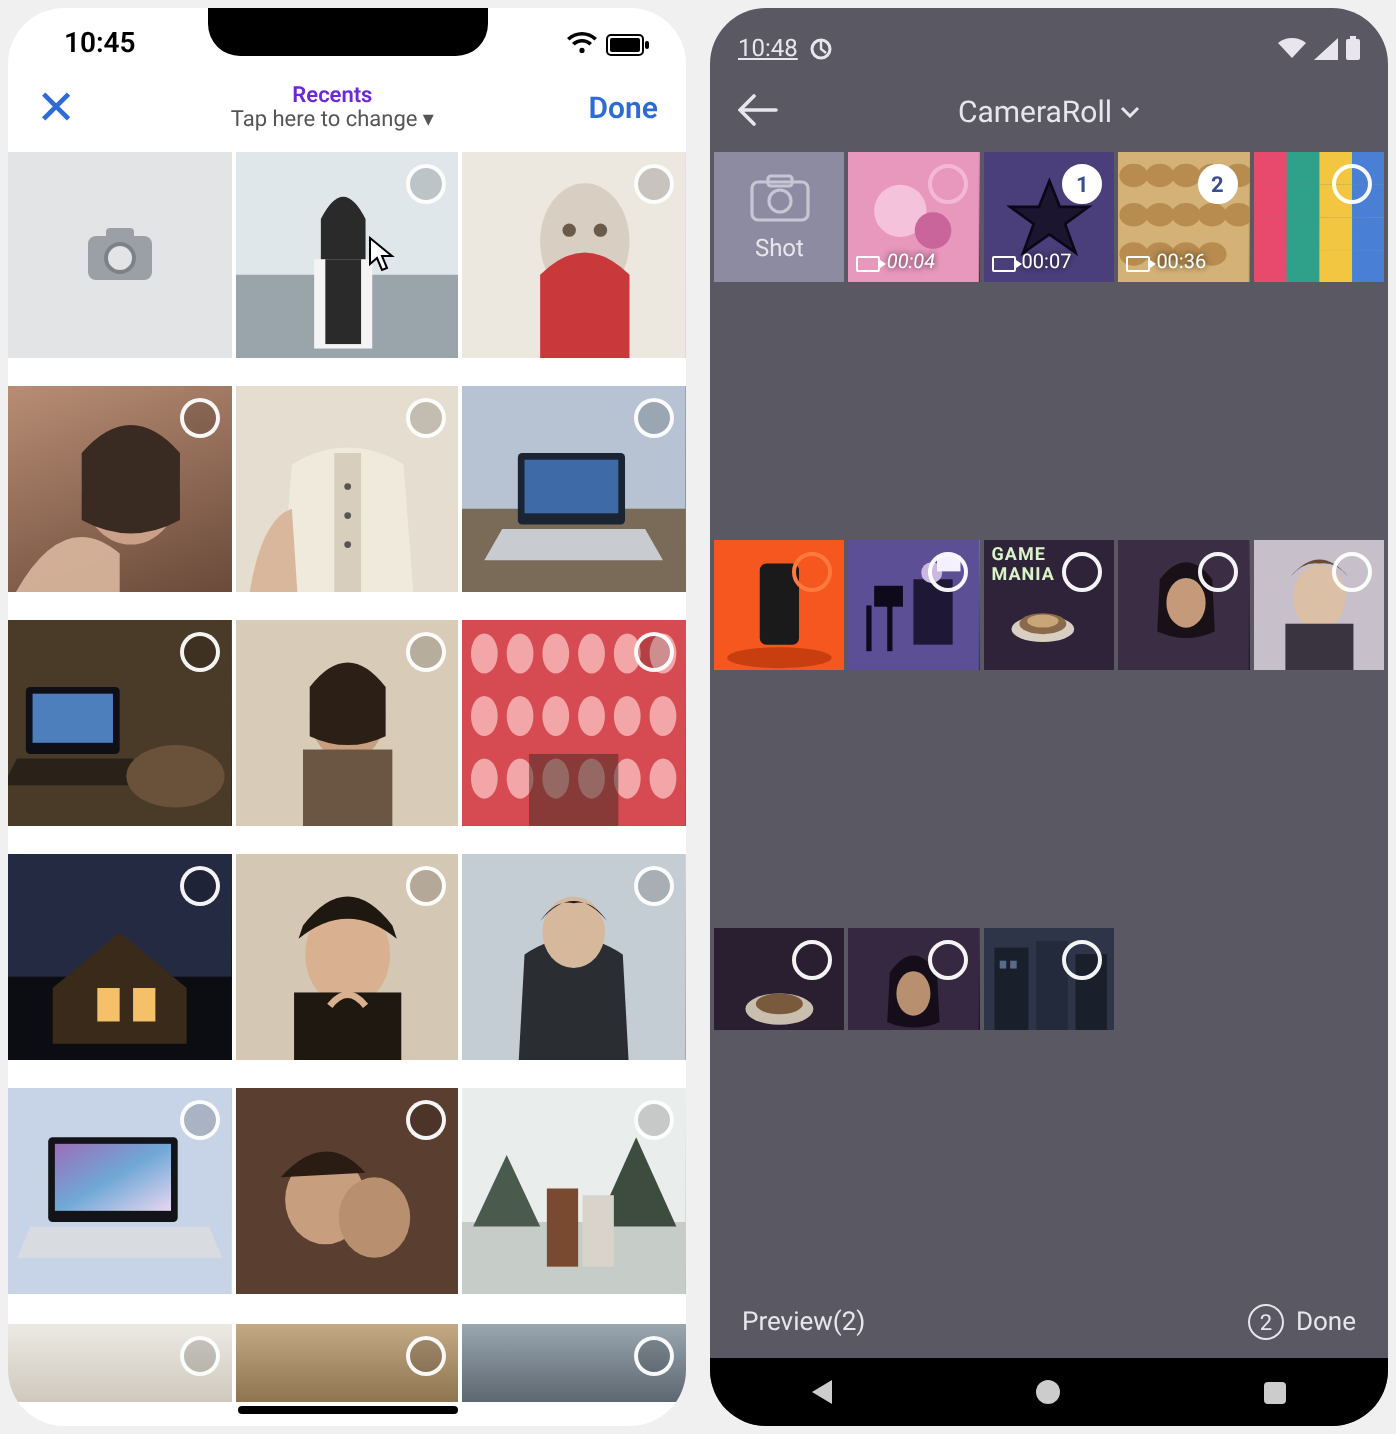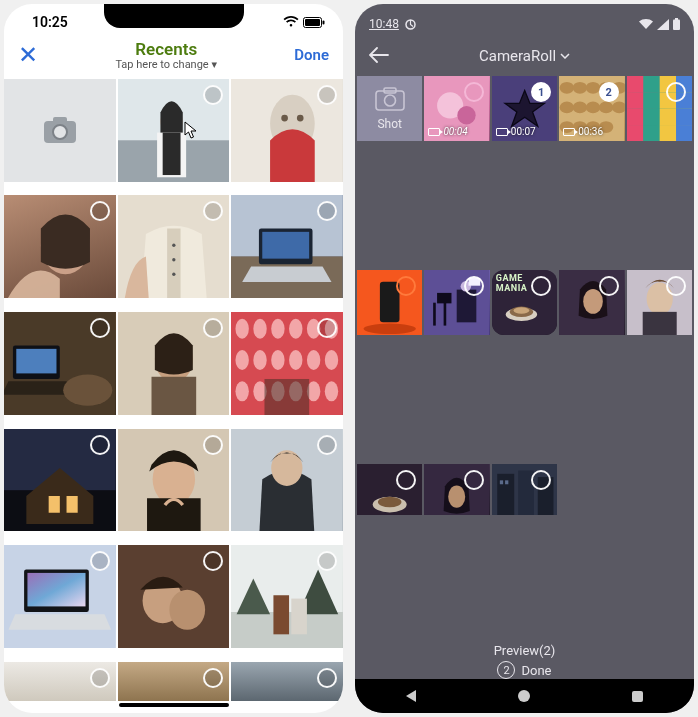--- a/index.html
+++ b/index.html
@@ -44,21 +44,21 @@
   }
   .ios-status-right { display: flex; gap: 4px; align-items: center; }
   .ios-header {
     display: flex;
     align-items: center;
     justify-content: space-between;
     padding: 4px 14px 8px 14px;
   }
   .ios-close { color:#2d6bd6; font-size: 24px; font-weight:300; }
   .ios-title-block { text-align:center; line-height:1.1;}
-  .ios-title { font-weight:600; font-size:17px; color:#4d7c0f; }
+  .ios-title { font-weight:600; font-size:11px; color:#6d28d9; }
   .ios-subtitle { font-size:11px; color:#555; }
   .ios-done { color:#2d6bd6; font-size:15px; font-weight:600; }
   .grid {
     display: grid;
     grid-template-columns: repeat(3, 1fr);
     gap: 2px;
     overflow: hidden;
     flex:1;
   }
   .cell {
@@ -126,21 +126,21 @@
   }
   .vid-icon {
     width:12px; height:8px; border:1px solid #fff; border-radius:1px; position:relative;
   }
   .vid-icon::after{
     content:""; position:absolute; right:-4px; top:1px;
     border-left:3px solid #fff; border-top:2px solid transparent; border-bottom:2px solid transparent;
   }
   .and-bottom {
     height:36px; display:flex; align-items:center; justify-content:space-between;
-    padding:0 16px; font-size:13px;flex-direction:column;
+    padding:0 16px; font-size:13px;
   }
   .done-pill {
     display:flex; align-items:center; gap:6px;
   }
   .count-badge {
     width:18px;height:18px;border-radius:50%;
     border:1.5px solid #e8e6ec; font-size:11px;
     display:flex;align-items:center;justify-content:center;
   }
   .and-nav {
@@ -157,21 +157,21 @@
     position:absolute; width:14px; height:18px; pointer-events:none;
   }
 </style>
 </head>
 <body>
 
 <div class="phone ios">
   <div class="notch"></div>
 
   <div class="ios-statusbar">
-    <span>10:25</span>
+    <span>10:45</span>
     <div class="ios-status-right">
       <svg class="icon" width="16" height="12" viewBox="0 0 16 12">
           <path d="M8 10.5a1.3 1.3 0 100-2.6 1.3 1.3 0 000 2.6zM3 5.5c2.8-2.7 7.2-2.7 10 0l-1.3 1.3c-2-2-5.3-2-7.3 0L3 5.5zM.5 3C4.6-1 11.4-1 15.5 3l-1.3 1.3C10.9.9 5.1.9 1.8 4.3L.5 3z" fill="#000"></path>
         </svg>
       <svg class="icon" width="22" height="11" viewBox="0 0 22 11">
           <rect x="0.5" y="0.5" width="18" height="10" rx="2" fill="none" stroke="#000"></rect>
           <rect x="2" y="2" width="15" height="7" rx="1" fill="#000"></rect>
           <rect x="19.5" y="3.5" width="2" height="4" rx="1" fill="#000"></rect>
         </svg>
     </div>
@@ -490,21 +490,21 @@
           <rect width="100" height="100" fill="#5d4f96"></rect>
           <rect x="50" y="30" width="30" height="50" fill="#1e1836"></rect>
           <circle cx="64" cy="25" r="8" fill="#c9b8e0"></circle>
           <rect x="20" y="35" width="22" height="16" fill="#0e0a1c"></rect>
           <rect x="14" y="50" width="4" height="35" fill="#0e0a1c"></rect>
           <rect x="30" y="50" width="4" height="35" fill="#0e0a1c"></rect>
           <rect x="68" y="12" width="18" height="12" fill="#f4f0ff"></rect>
         </svg>
         <span class="asel" style=""></span>
       </div>
-      <div class="acell" style="background: linear-gradient(170deg, rgb(62, 47, 77), rgb(26, 19, 34)); border-radius: 12px;">
+      <div class="acell" style="background: linear-gradient(170deg, rgb(62, 47, 77), rgb(26, 19, 34));">
         <svg class="thumb" viewBox="0 0 100 100" preserveAspectRatio="none">
           <rect width="100" height="100" fill="#2e2338"></rect>
           <ellipse cx="45" cy="68" rx="24" ry="10" fill="#d8cfc2"></ellipse>
           <ellipse cx="45" cy="64" rx="18" ry="8" fill="#8a6a4a"></ellipse>
           <ellipse cx="45" cy="62" rx="12" ry="5" fill="#c9a57a"></ellipse>
         </svg>
         <div style="position:absolute;top:3px;left:4px;font-size:9px;font-weight:700;color:#d8f4c8;letter-spacing:0.5px">GAME MANIA</div>
         <span class="asel" style=""></span>
       </div>
       <div class="acell" style="background: linear-gradient(175deg, rgb(83, 67, 92), rgb(31, 24, 37));">

